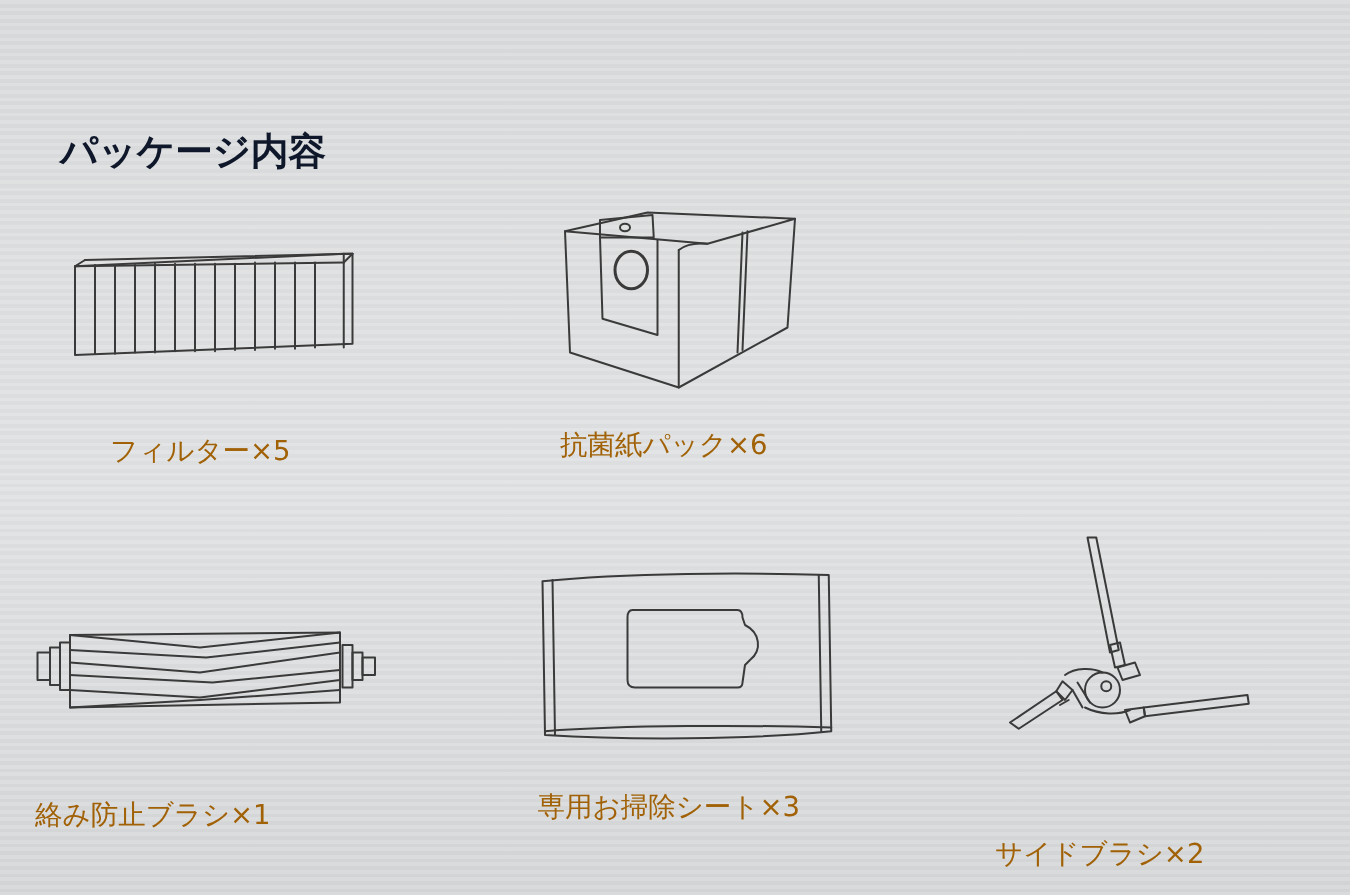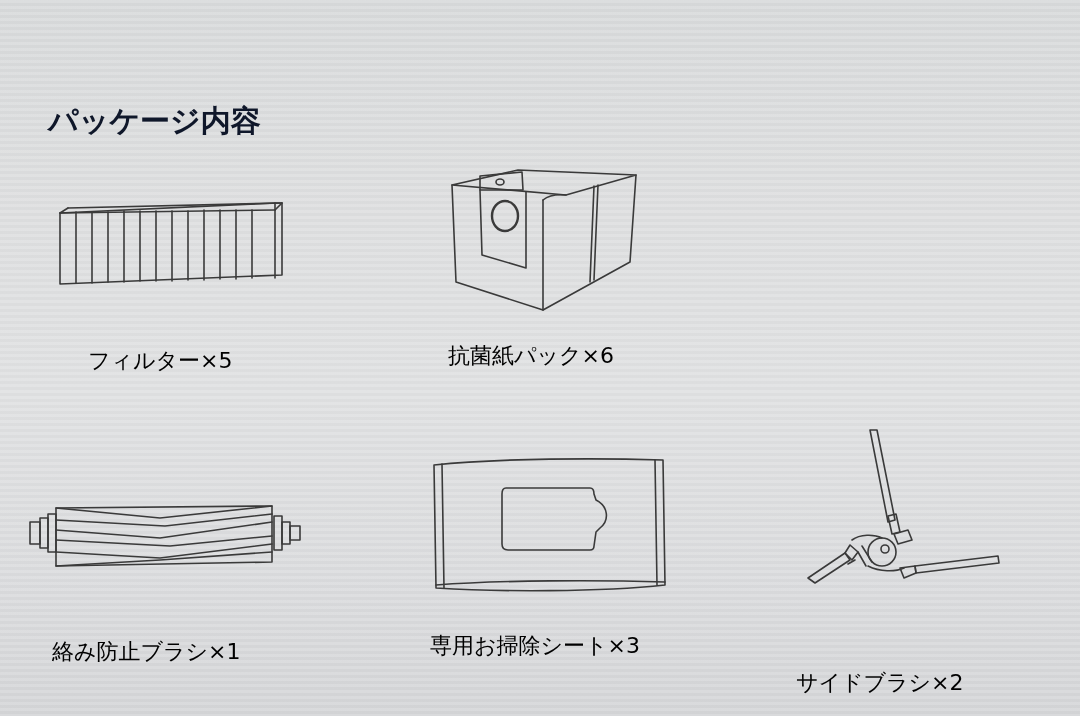--- a/index.html
+++ b/index.html
@@ -14,21 +14,21 @@
     background: repeating-linear-gradient(180deg, rgba(255,255,255,0.08) 0px, rgba(255,255,255,0.08) 3px, rgba(0,0,0,0.02) 3px, rgba(0,0,0,0.02) 6px);
     pointer-events: none;
   }
   .title {
     position: absolute; left: 48px; top: 68px;
     font-size: 30px; font-weight: bold; color: #0f172a; letter-spacing: 0px; margin-top: 33px;
   }
   .item { position: absolute; }
   .item svg { position: absolute; overflow: visible; }
   .label {
-    position: absolute; font-size: 22px; color: #000000; white-space: nowrap;
+    position: absolute; font-size: 22px; color: #a16207; white-space: nowrap;
   }
   svg .ln { fill: none; stroke: #3a3a3a; stroke-width: 1.6; stroke-linejoin: round; stroke-linecap: round; }
   svg .ln2 { fill: none; stroke: #3a3a3a; stroke-width: 2.4; }
 </style>
 </head>
 <body>
 
 <div class="texture"></div>
 
 <div class="title">パッケージ内容</div>
@@ -82,21 +82,21 @@
     <rect class="ln" x="282" y="522" width="8" height="22"></rect>
     <rect class="ln" x="290" y="526" width="10" height="14"></rect>
     <path class="ln" d="M56,508 L272,506 L272,562 L56,566 Z"></path>
     <path class="ln" d="M56,508 L160,518 L272,506"></path>
     <path class="ln" d="M56,520 L165,526 L272,514"></path>
     <path class="ln" d="M56,530 L160,538 L272,522"></path>
     <path class="ln" d="M56,540 L170,546 L272,536"></path>
     <path class="ln" d="M56,552 L160,558 L272,544"></path>
     <path class="ln" d="M56,566 L160,560 L272,552"></path>
   </svg>
-  <div class="label" style="left:52px;top:637px;">絡み防止ブラシ×1</div>
+  <div class="label" style="left:28px;top:637px;">絡み防止ブラシ×1</div>
 </div>
 
 <div class="item" style="left:0;top:0;">
   <svg style="left:0;top:0;" width="1080" height="716">
     <path class="ln" d="M434,465 C500,458 600,458 663,460 L665,585 C600,592 500,592 436,588 Z"></path>
     <line class="ln" x1="442" y1="464" x2="444" y2="588"></line>
     <line class="ln" x1="655" y1="460" x2="657" y2="585"></line>
     <path class="ln" d="M436,585 C500,580 600,580 665,582"></path>
     <path class="ln" d="M506,488 L590,488 Q594,488 594,494 L596,500 C608,506 610,520 600,528 L596,532 L594,546 Q594,550 590,550 L508,550 Q502,550 502,544 L502,494 Q502,488 506,488 Z"></path>
   </svg>

